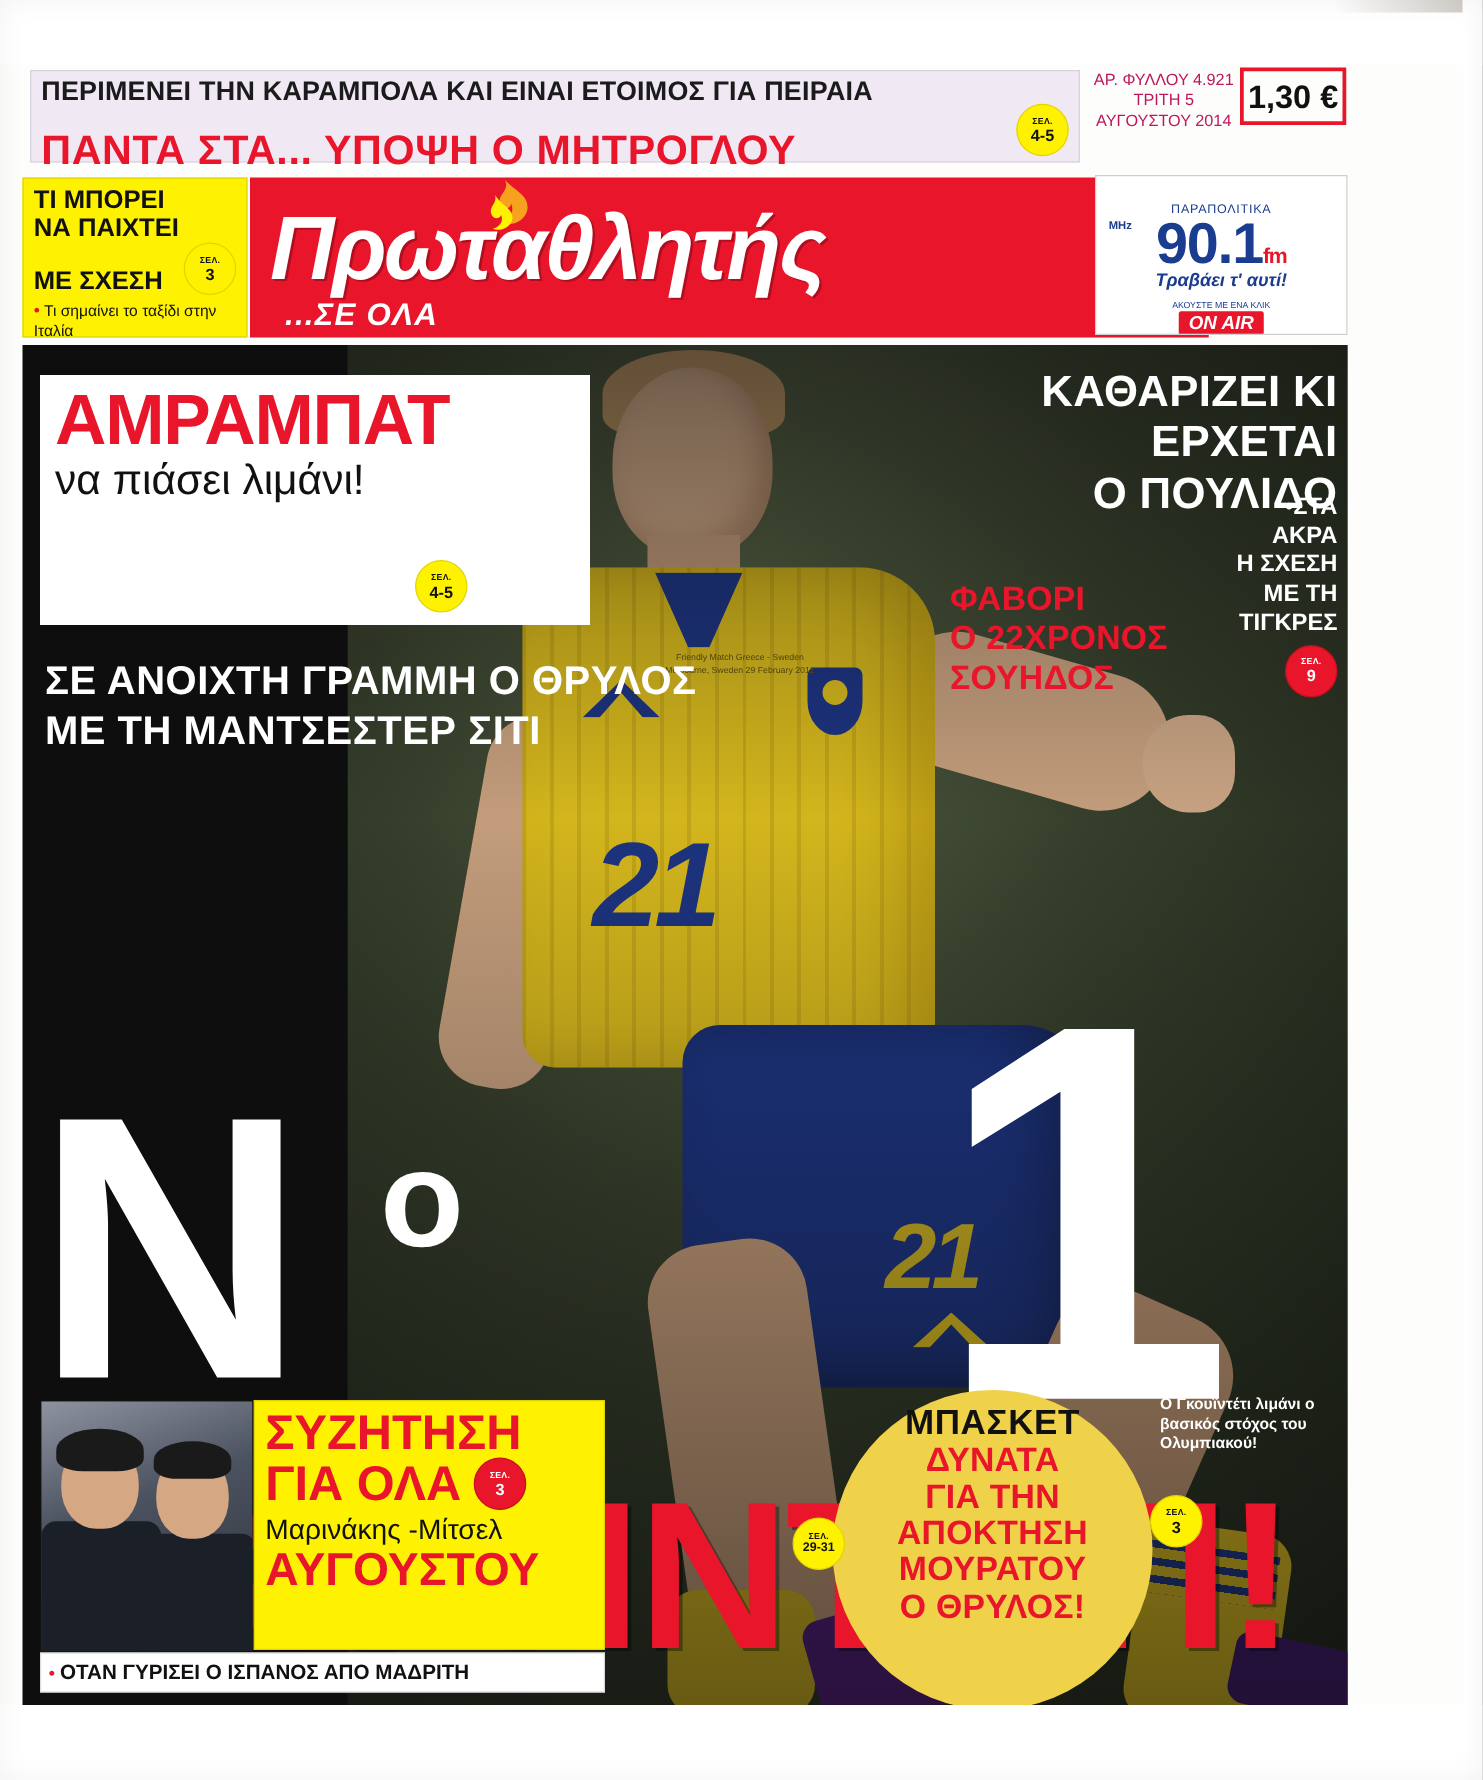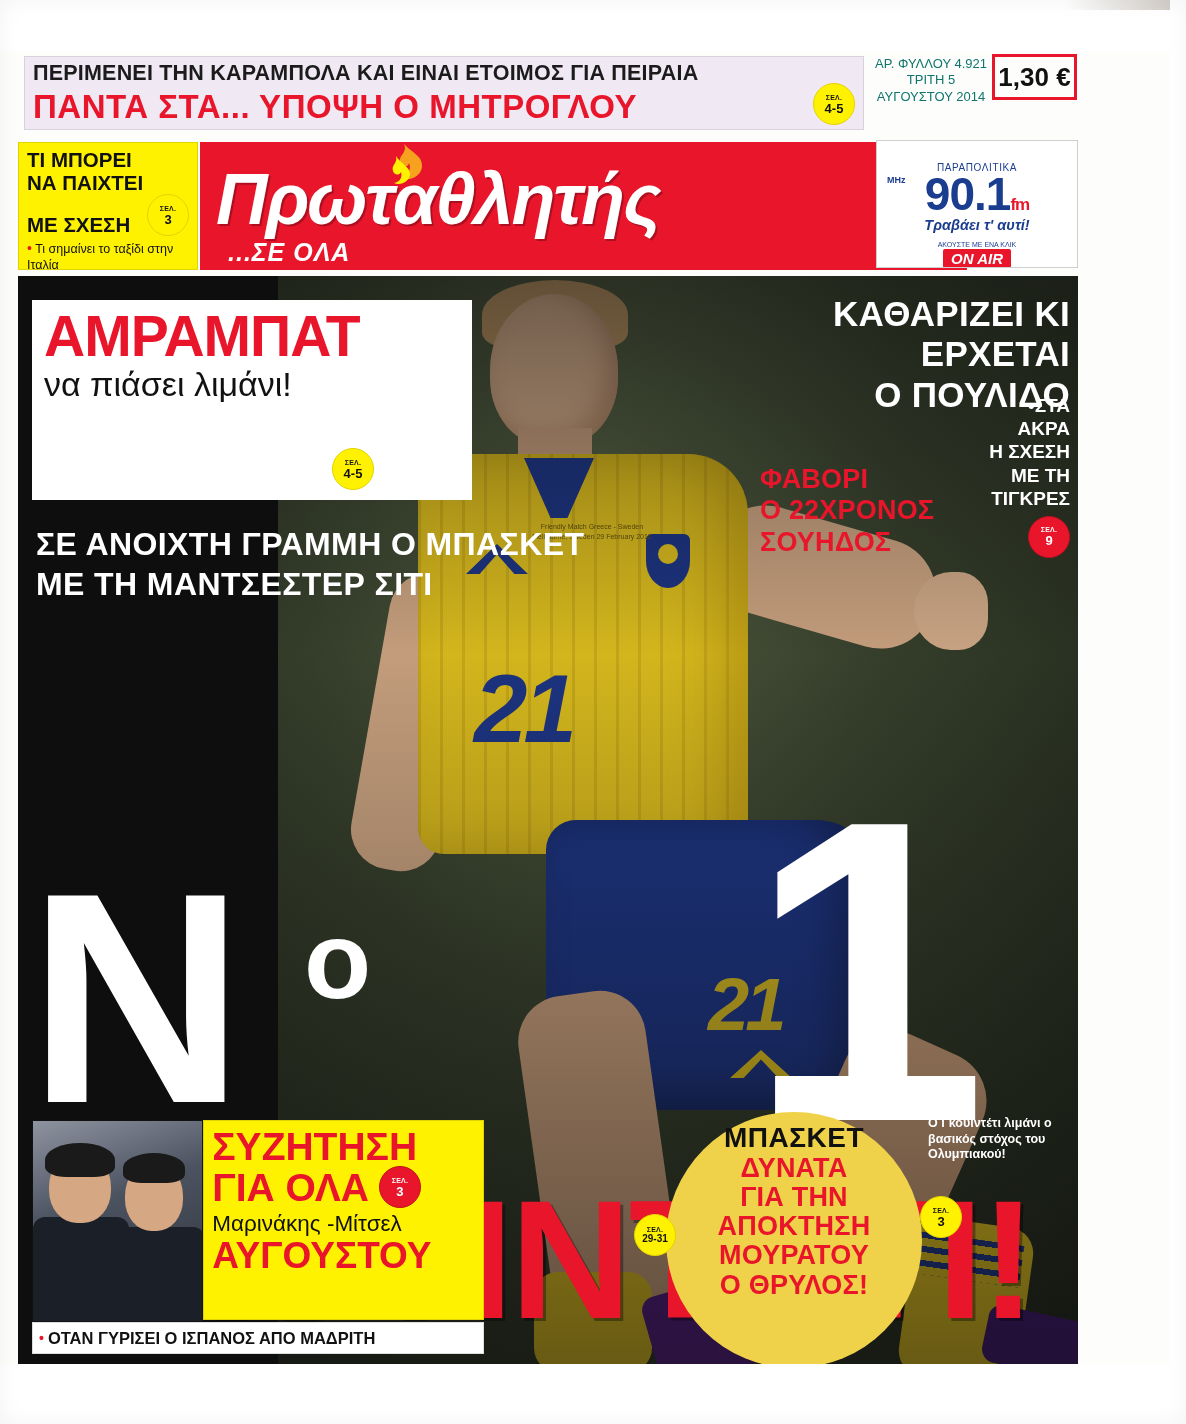--- a/index.html
+++ b/index.html
@@ -53,21 +53,21 @@
     padding: 4px 6px 0 8px;
   }
   .banner-l1 {
     font-size: 21.5px;
     font-weight: bold;
     color: #1b1b1b;
     letter-spacing: 0.2px;
     white-space: nowrap;
   }
   .banner-l2 {
-    margin-top: 2px;
+    margin-top: 15px;
     font-size: 33px;
     font-weight: bold;
     color: #e8152b;
     letter-spacing: 0.5px;
     white-space: nowrap;
   }
   .sel-badge {
     display: inline-flex;
     flex-direction: column;
     align-items: center;
@@ -93,21 +93,21 @@
     right: 8px; top: 26px;
   }
 
   
   .issue-box {
     position: absolute;
     left: 872px; top: 56px;
     width: 118px; height: 44px;
     text-align: center;
     font-size: 13px;
-    color: #0f766e;
+    color: #be185d;
     line-height: 1.25;
   }
   .price-box {
     position: absolute;
     left: 992px; top: 54px;
     width: 85px; height: 46px;
     border: 3px solid #e8152b;
     box-sizing: border-box;
     display: flex;
     align-items: center;
@@ -832,21 +832,21 @@
     <div class="box-abra">
       <div class="ttl">ΑΜΡΑΜΠΑΤ</div>
       <div class="l3">να πιάσει λιμάνι!</div>
       <div class="badge-wrap sel-badge">
         <span class="s">ΣΕΛ.</span>
         <span class="p">4-5</span>
       </div>
     </div>
 
     <div class="mid-head">
-      <div>ΣΕ ΑΝΟΙΧΤΗ ΓΡΑΜΜΗ Ο ΜΠΑΣΚΕΤ</div>
+      <div>ΣΕ ΑΝΟΙΧΤΗ ΓΡΑΜΜΗ Ο ΘΡΥΛΟΣ</div>
       <div>ΜΕ ΤΗ ΜΑΝΤΣΕΣΤΕΡ ΣΙΤΙ</div>
     </div>
 
     <div class="right-head">
       <div>ΚΑΘΑΡΙΖΕΙ ΚΙ ΕΡΧΕΤΑΙ</div>
       <div>Ο ΠΟΥΛΙΔΟ</div>
     </div>
     <div class="right-sub">
       <div>
         <span class="bullet">•</span><span>ΣΤΑ</span>

